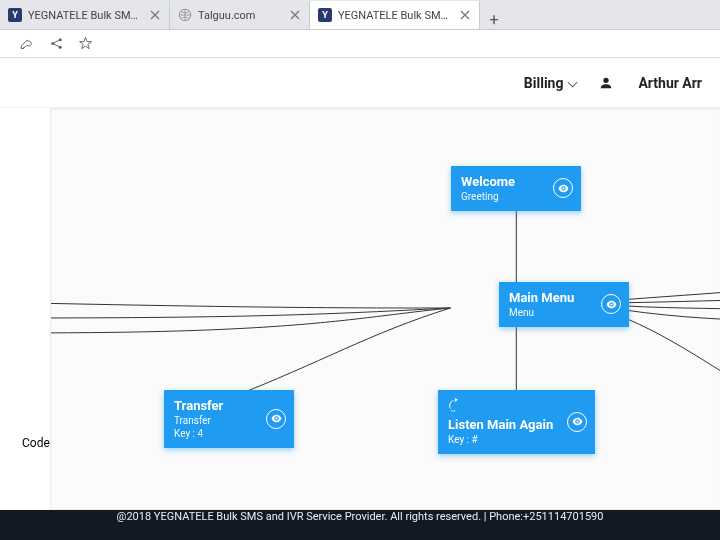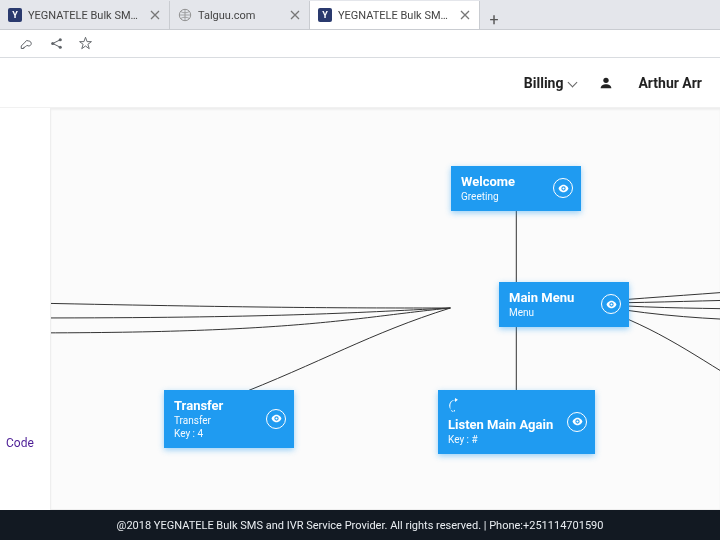--- a/index.html
+++ b/index.html
@@ -22,22 +22,22 @@
   .content-area { position: relative; width: 100%; height: calc(540px - 30px - 28px - 50px - 30px); overflow: hidden; }
   .left-rail { position: absolute; left: 0; top: 0; width: 50px; bottom: 0; background: #fff; }
   .canvas-wrap { position: absolute; left: 50px; right: 0; top: 0; bottom: 0; background: #fbfbfb; border: 1px solid #eee; border-right: none; box-shadow: 0 1px 2px rgba(0,0,0,0.05) inset; }
   svg.connectors { position: absolute; inset: 0; width: 100%; height: 100%; }
   .node { position: absolute; background: #1f9bf1; color: #fff; border-radius: 0; padding: 8px 32px 8px 10px; font-size: 12px; box-shadow: 0 2px 6px rgba(31,155,241,0.45); min-width: 130px; }
   .node .t { font-weight: 700; font-size: 13px; line-height: 1.2; }
   .node .s { font-size: 10px; opacity: 0.95; line-height: 1.3; }
   .node .eye { position: absolute; right: 8px; top: 50%; transform: translateY(-50%); width: 20px; height: 20px; border: 1.5px solid #fff; border-radius: 50%; display: flex; align-items: center; justify-content: center; }
   .node .eye svg { width: 13px; height: 13px; fill: #fff; }
   .node .refresh { width: 14px; height: 14px; margin-bottom: 2px; }
-  .code-label { position: absolute; left: 0; bottom: 60px; font-size: 12px; color: #4c1d95; padding-left: 6px; }
-  .footer { position: absolute; bottom: 0; left: 0; right: 0; height: 30px; background: #121922; color: #eaeef2; font-size: 11px; display: flex; align-items: center; justify-content: center; }
+  .code-label { position: absolute; left: 16px; bottom: 60px; font-size: 12px; color: #000000; padding-left: 6px; }
+  .footer { position: absolute; bottom: 0; left: 0; right: 0; height: 30px; background: #121922; color: #eaeef2; font-size: 11px; display: flex; align-items: flex-start; justify-content: center; }
   .chev::after { content:''; display:inline-block; width:6px; height:6px; border-right:1.5px solid #666; border-bottom:1.5px solid #666; transform: rotate(45deg); margin-bottom:2px; }
 </style>
 </head>
 <body>
 
 <div class="browser-chrome">
   <div class="tabs-row">
     <div class="tab">
       <span class="favicon" style="background:#2a3a6e;color:#fff;font-size:9px;font-weight:700;border-radius:2px;">Y</span>
       <span class="title">YEGNATELE Bulk SMS &amp; I…</span>

